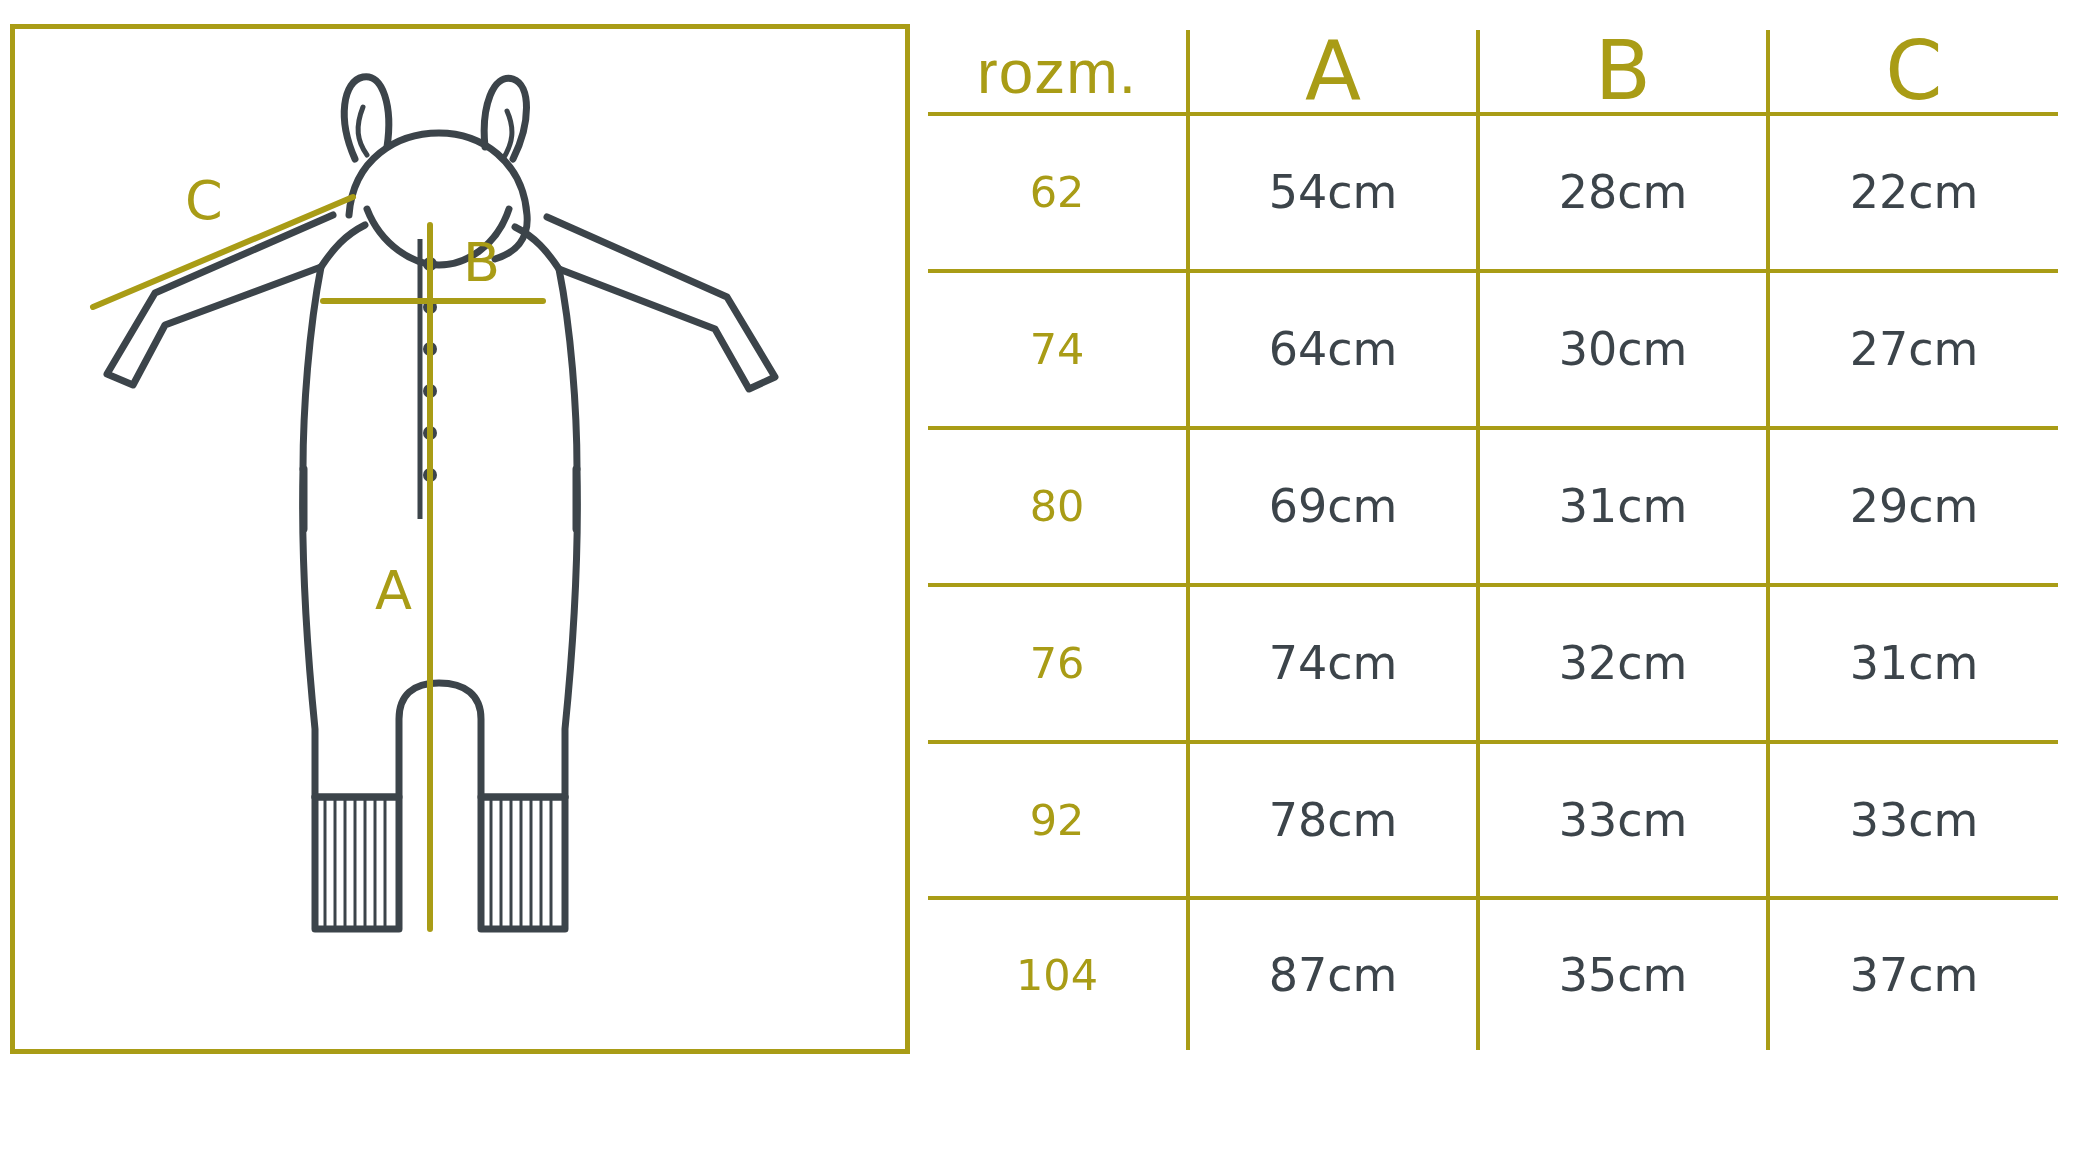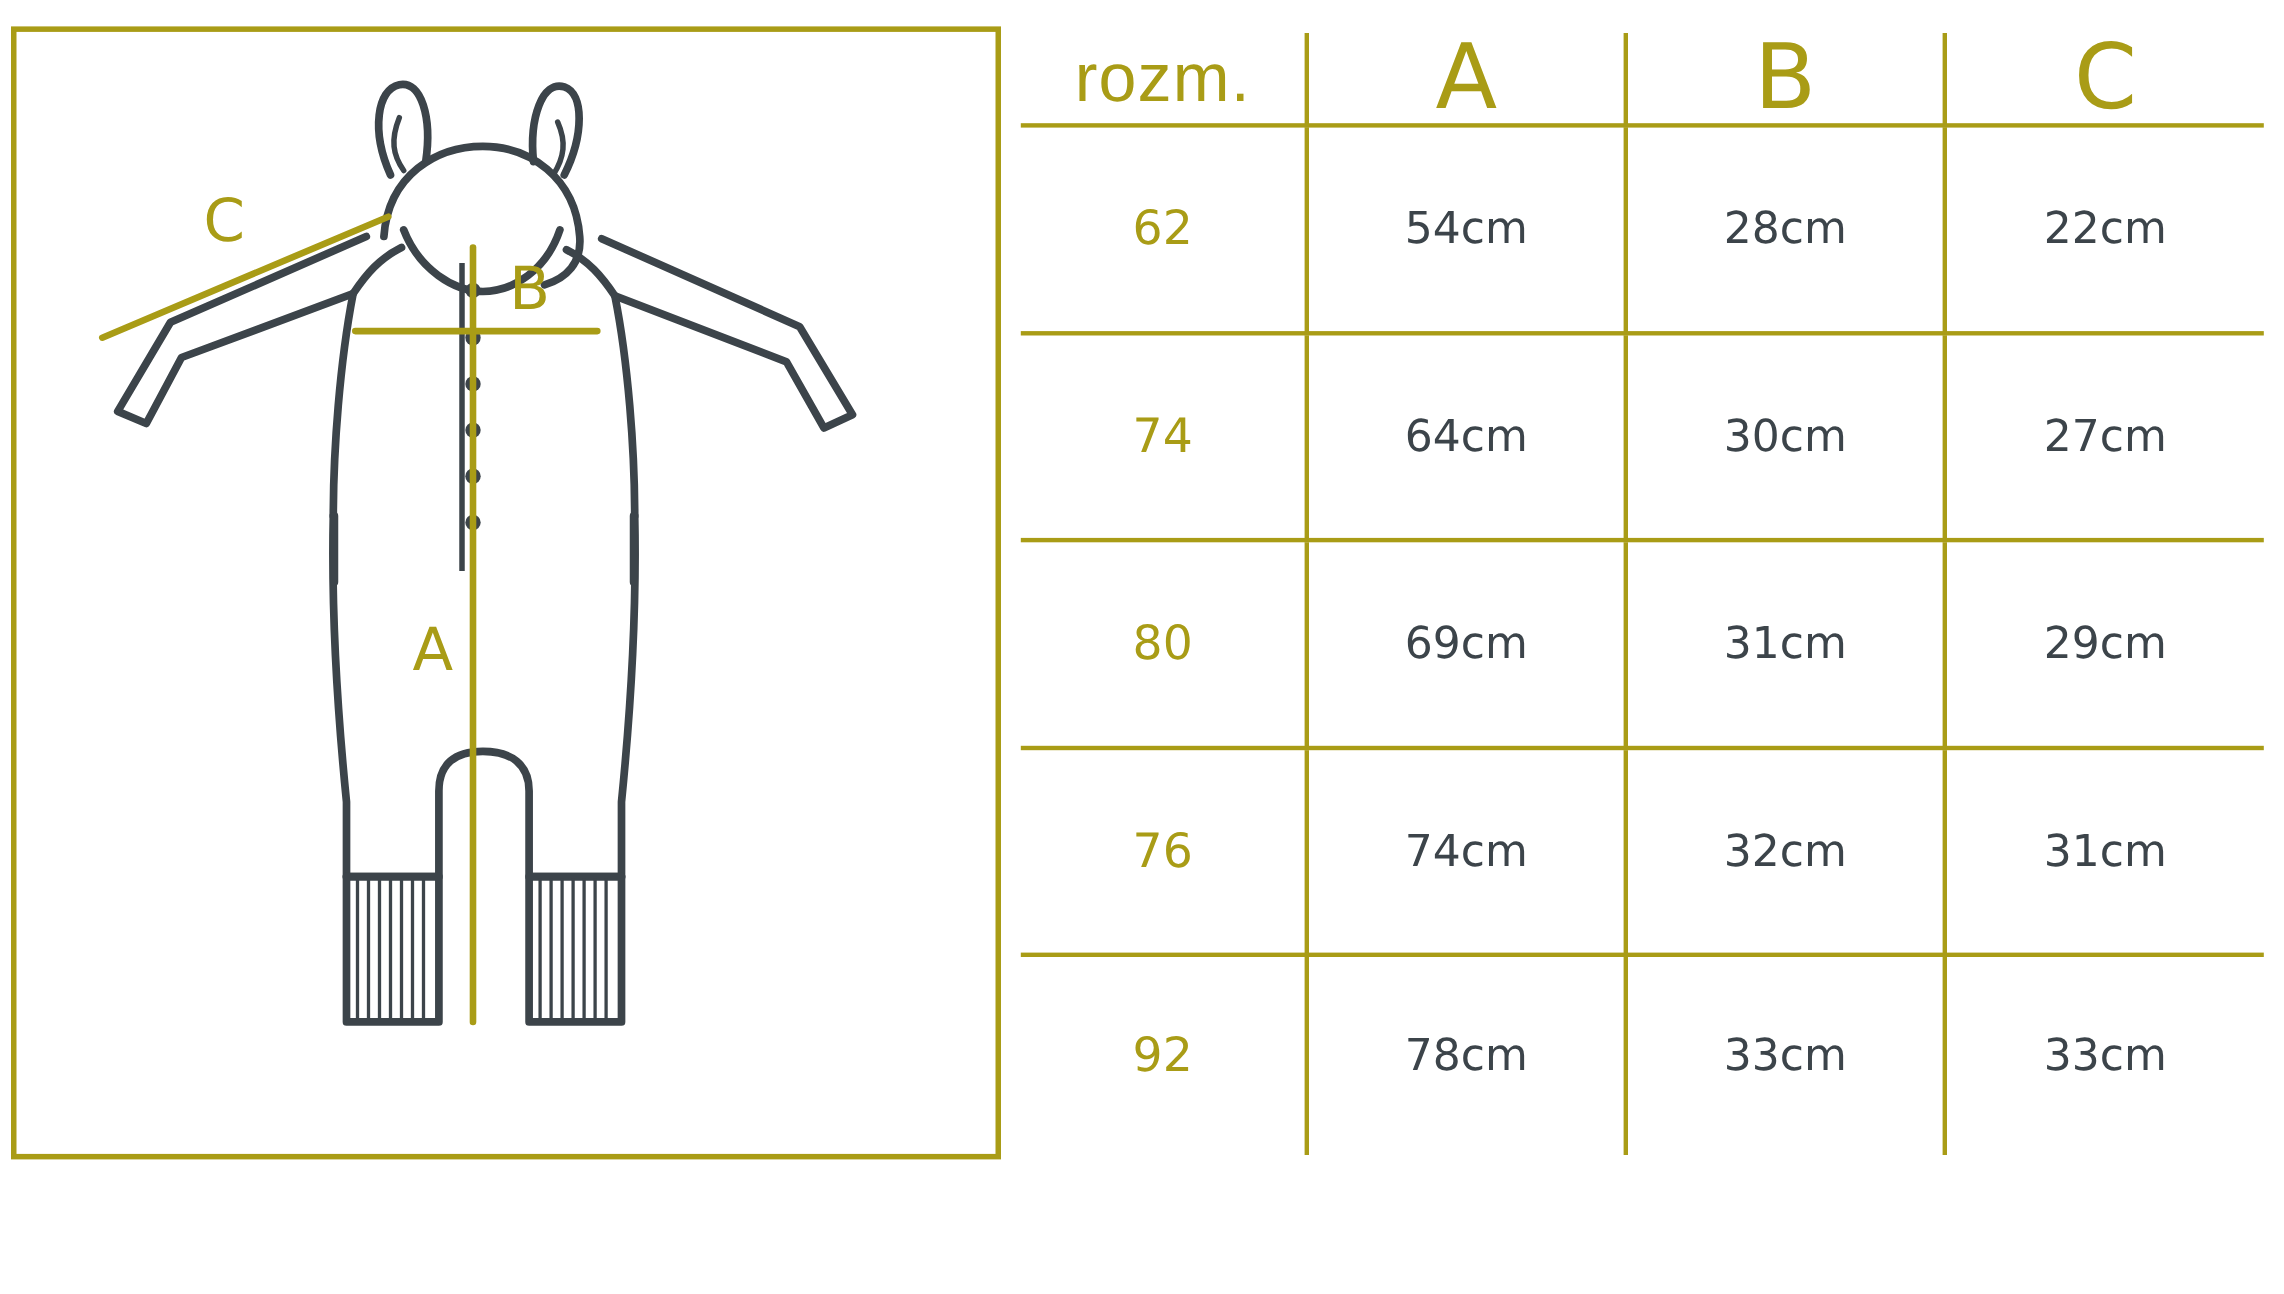--- a/index.html
+++ b/index.html
@@ -96,21 +96,21 @@
     line-height: 1;
   }
   td.size-cell {
     color: #a99c16;
     font-size: 43px;
     font-weight: 400;
     font-family: "DejaVu Sans", sans-serif;
   }
   td.val-cell {
     color: #3c444a;
-    font-size: 40px;
+    font-size: 46px;
     font-weight: 400;
     font-family: "DejaVu Sans", sans-serif;
   }
 
   .label-letter {
     fill: #a99c16;
     font-family: "DejaVu Sans", sans-serif;
     font-size: 54px;
   }
 </style>
@@ -235,17 +235,23 @@
           <td class="val-cell">74cm</td>
           <td class="val-cell">32cm</td>
           <td class="val-cell">31cm</td>
         </tr>
         <tr>
           <td class="size-cell">92</td>
           <td class="val-cell">78cm</td>
           <td class="val-cell">33cm</td>
           <td class="val-cell">33cm</td>
         </tr>
+        <tr>
+          <td class="size-cell">104</td>
+          <td class="val-cell">87cm</td>
+          <td class="val-cell">35cm</td>
+          <td class="val-cell">37cm</td>
+        </tr>
       </tbody>
     </table>
   </div>
 
 </div>
 
 </body></html>

